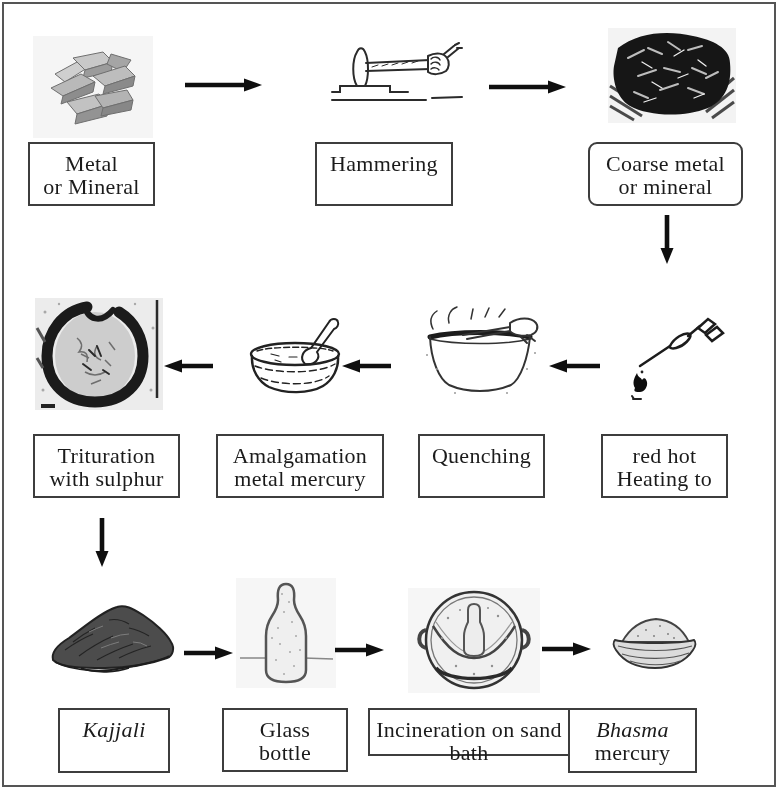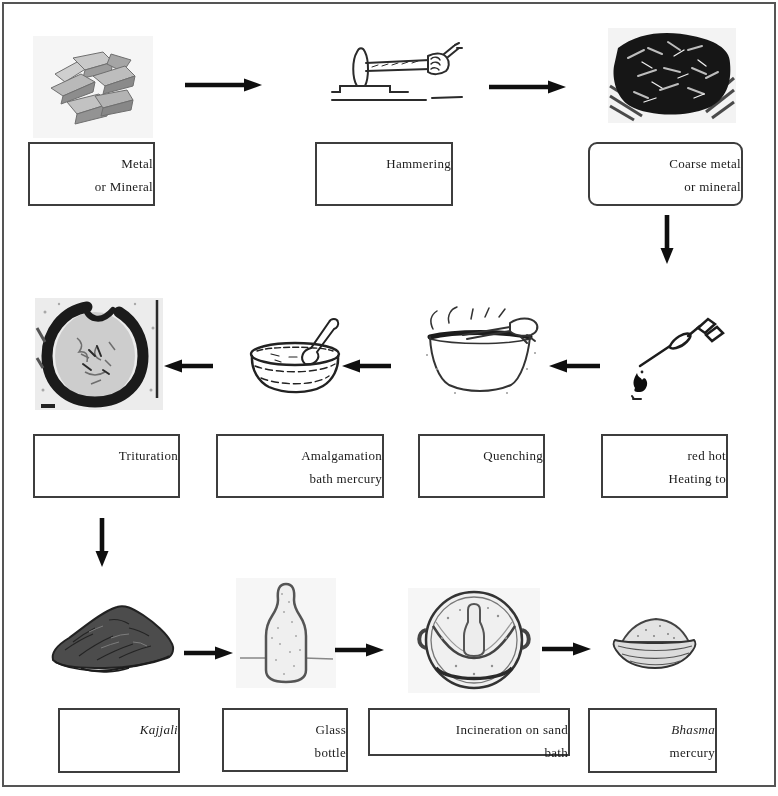--- a/index.html
+++ b/index.html
@@ -6,21 +6,21 @@
   body{
     width:778px;height:796px;position:relative;background:#ffffff;
     font-family:"Liberation Serif", serif;overflow:hidden;
   }
   .frame{
     position:absolute;left:2px;top:2px;width:770px;height:781px;
     border:2.5px solid #555555;box-sizing:content-box;background:transparent;
   }
   .box{
     position:absolute;box-sizing:border-box;border:2px solid #3d3d3d;background:#ffffff;
-    text-align:right;padding-top:8px;font-size:13px;line-height:23px;color:#1b1b1b;
+    text-align:center;padding-top:8px;font-size:22px;line-height:23px;color:#1b1b1b;
     letter-spacing:0.3px;
     font-family:Liberation Serif, serif;
   }
   .italic{font-style:italic;}
   .illus{position:absolute;}
   .illus svg{display:block;width:100%;height:100%;}
   .arrow{position:absolute;}
   .arrow svg{display:block;width:100%;height:100%;}
 </style>
 </head>
@@ -217,24 +217,25 @@
 
 <div class="box" style="left:601px;top:434px;width:127px;height:64px;">
   <div>red hot</div>
   <div>Heating to</div>
 </div>
 <div class="box" style="left:418px;top:434px;width:127px;height:64px;">
   <div>Quenching</div>
 </div>
 <div class="box" style="left:216px;top:434px;width:168px;height:64px;">
   <div>Amalgamation</div>
-  <div>bath mercury</div>
+  <div>metal mercury</div>
 </div>
 <div class="box" style="left:33px;top:434px;width:147px;height:64px;">
   <div>Trituration</div>
+  <div>with sulphur</div>
 </div>
 
 <div class="arrow" style="left:548px;top:358px;width:54px;height:16px;">
   <svg viewBox="0 0 54 16">
       <line x1="52" y1="8" x2="17" y2="8" stroke="#0f0f0f" stroke-width="4.6"></line>
       <polygon points="19,1.5 1,8 19,14.5" fill="#0f0f0f"></polygon>
     </svg>
 </div>
 <div class="arrow" style="left:341px;top:358px;width:52px;height:16px;">
   <svg viewBox="0 0 52 16">
@@ -330,32 +331,32 @@
         <circle cx="44" cy="22" r="0.9"></circle>
         <circle cx="64" cy="24" r="0.9"></circle>
     </g>
     <path d="M5,26 C3,28 3,32 6,36 C14,48 28,54 45,54 C62,54 76,47 83,36 C86,32 86,28 84,26 C70,30 20,30 5,26 Z" fill="#dcdcdc" stroke="#333333" stroke-width="2"></path>
     <g stroke="#555555" stroke-width="1.1" fill="none">
       <path d="M8,32 C30,38 62,38 82,32 M12,40 C32,46 60,46 79,39 M20,47 C36,52 56,52 70,47"></path>
     </g>
   </svg>
 </div>
 
-<div class="box" style="left:58px;top:708px;width:122px;height:65px;">
+<div class="box" style="left:58px;top:708px;width:112px;height:65px;">
   <div class="italic">Kajjali</div>
 </div>
 <div class="box" style="left:222px;top:708px;width:126px;height:64px;">
   <div>Glass</div>
   <div>bottle</div>
 </div>
 <div class="box" style="left:368px;top:708px;width:202px;height:48px;">
   <div>Incineration on sand</div>
   <div>bath</div>
 </div>
-<div class="box" style="left:588px;top:708px;width:129px;height:65px;">
+<div class="box" style="left:568px;top:708px;width:129px;height:65px;">
   <div class="italic">Bhasma</div>
   <div>mercury</div>
 </div>
 
 <div class="arrow" style="left:182px;top:645px;width:52px;height:16px;">
   <svg viewBox="0 0 52 16">
       <line x1="2" y1="8" x2="35" y2="8" stroke="#0f0f0f" stroke-width="4.6"></line>
       <polygon points="33,1.5 51,8 33,14.5" fill="#0f0f0f"></polygon>
     </svg>
 </div>

